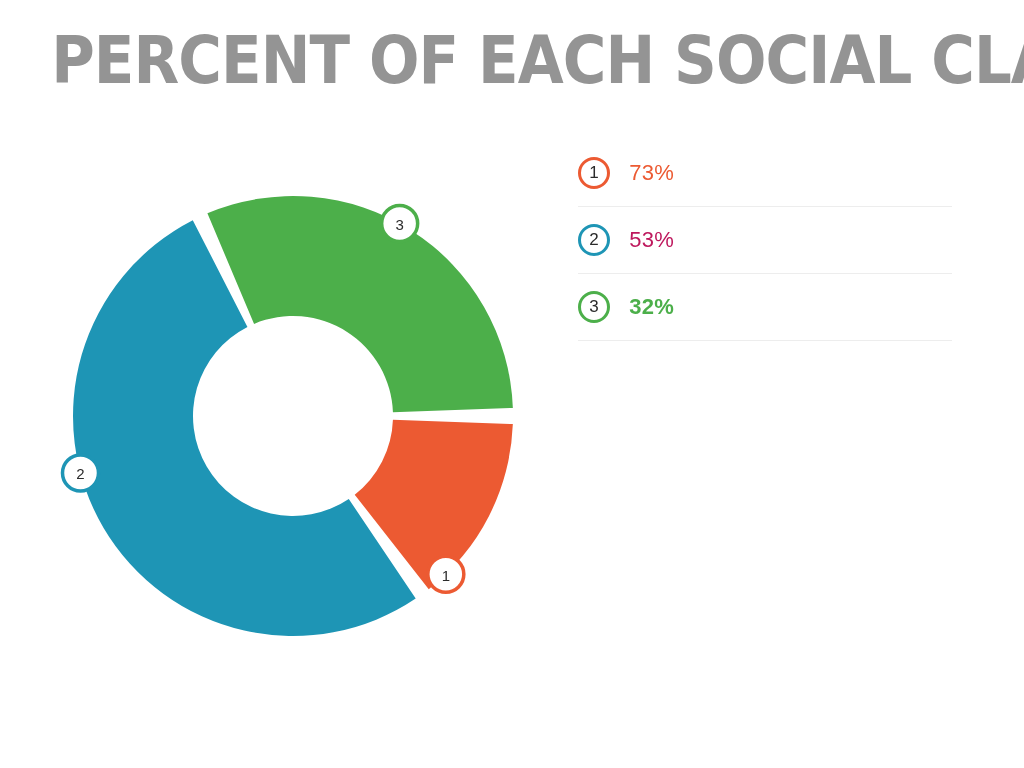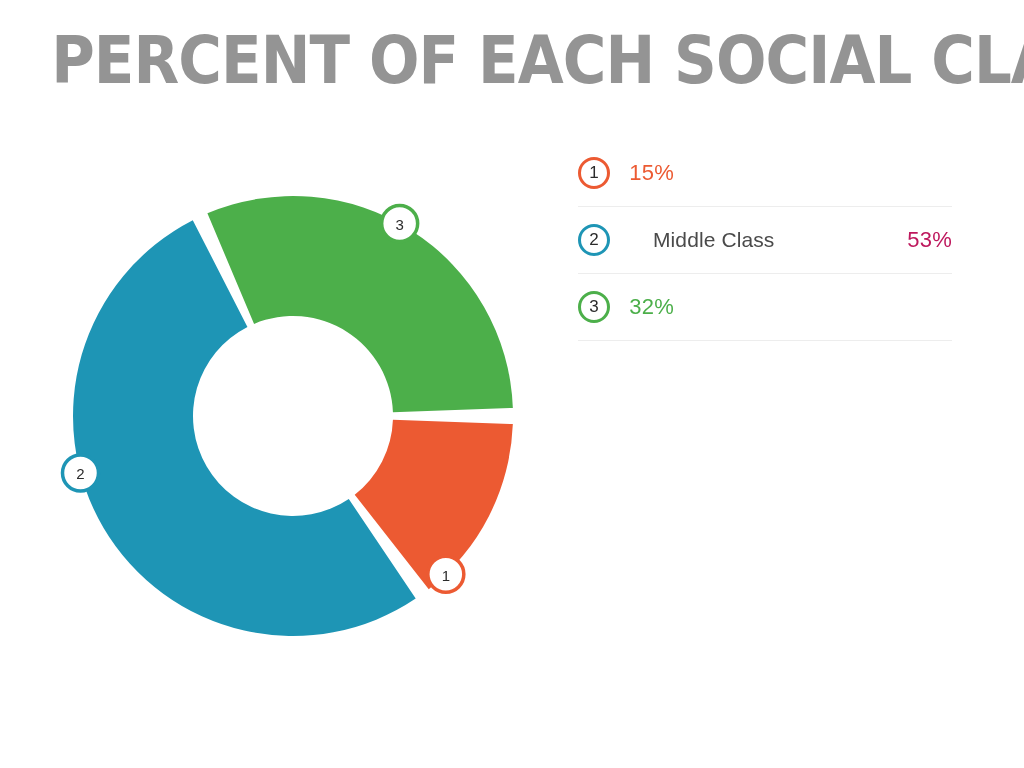--- a/index.html
+++ b/index.html
@@ -134,31 +134,30 @@
       </g>
   </svg>
 </div>
 
 <div id="legend">
 
   <div class="legend-row" style="border-bottom-color: rgb(237, 237, 237);">
     <div class="legend-badge" style="border-color: rgb(236, 90, 50);">
       <span>1</span>
     </div>
-    <div class="legend-value" style="color: rgb(236, 90, 50);">15%</div>
+    <div class="legend-value" style="color: rgb(236, 90, 50);">73%</div>
   </div>
 
   <div class="legend-row" style="border-bottom-color: rgb(237, 237, 237);">
     <div class="legend-badge" style="border-color: rgb(30, 149, 181);">
       <span>2</span>
     </div>
-    <div class="legend-label">Middle Class</div>
     <div class="legend-value" style="color: #be185d;">53%</div>
   </div>
 
   <div class="legend-row" style="border-bottom-color: rgb(237, 237, 237);">
     <div class="legend-badge" style="border-color: rgb(76, 175, 74);">
       <span>3</span>
     </div>
-    <div class="legend-value" style="color: rgb(76, 175, 74);">32%</div>
+    <div class="legend-value" style="color: rgb(76, 175, 74); font-weight: bold;">32%</div>
   </div>
 
 </div>
 
 </body></html>

